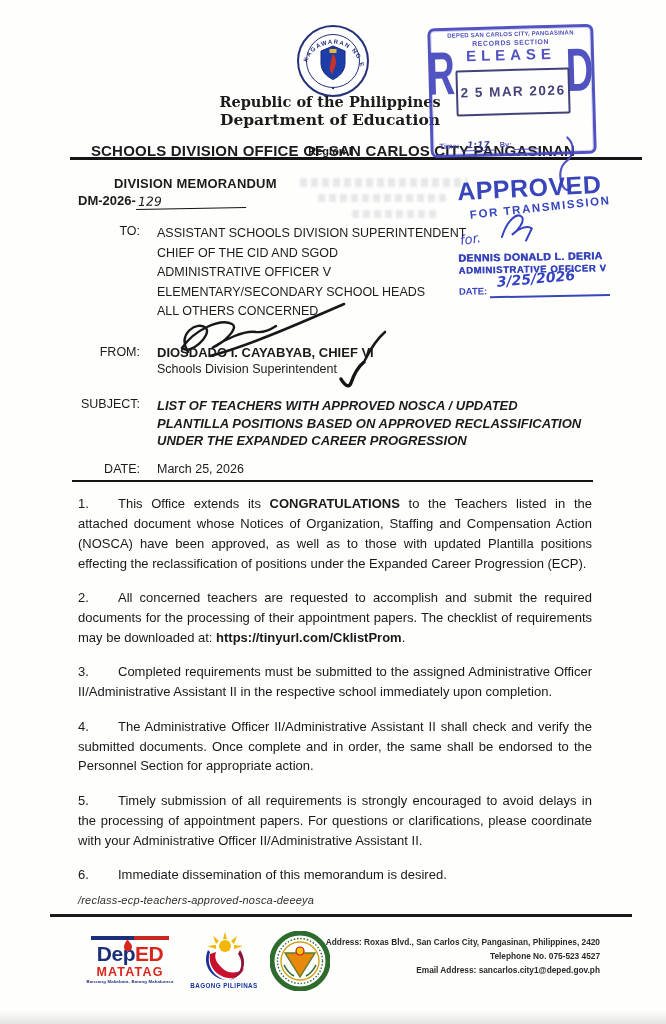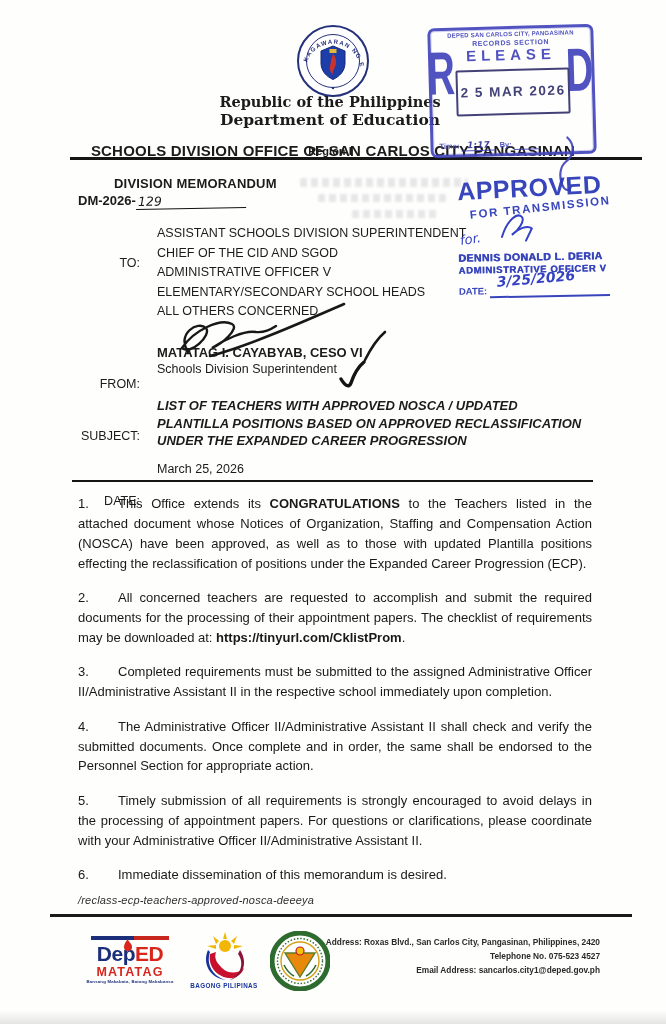--- a/index.html
+++ b/index.html
@@ -59,21 +59,21 @@
   .memo-title{position:absolute;left:78px;top:176px;font-size:13px;font-weight:bold;letter-spacing:.2px;padding-left:36px;}
   .memo-no{position:absolute;left:78px;top:193px;font-size:13px;font-weight:bold;}
   .memo-hand{display:inline-block;border-bottom:1.5px solid #111;width:108px;
              font-family:"DejaVu Sans",sans-serif;font-weight:normal;font-style:italic;
              font-size:12.5px;transform:rotate(-1deg);padding-left:2px;}
 
   .ghost{position:absolute;background:repeating-linear-gradient(90deg,rgba(125,125,140,.4) 0 7px,
          rgba(125,125,140,0) 7px 11px);filter:blur(1.3px);opacity:.45;border-radius:2px;}
 
   
-  .flabel{position:absolute;left:60px;width:80px;text-align:right;font-size:12.5px;margin-top:32px;}
+  .flabel{position:absolute;left:60px;width:80px;text-align:right;font-size:12.5px;}
   .fcontent{position:absolute;left:157px;font-size:12.5px;}
   .to-line{line-height:19.5px;}
   .from-name{font-size:13px;font-weight:bold;}
   .from-title{font-size:12.5px;margin-top:2px;}
   .subject{width:436px;font-size:13px;font-weight:bold;line-height:17.5px;font-style:italic;}
   .rule2{position:absolute;top:480px;left:72px;width:521px;height:2px;background:#141414;}
 
   
   .body-text{position:absolute;left:78px;top:494px;width:514px;}
   .para{margin:0 0 14.5px 0;text-align:justify;font-size:13px;line-height:19.9px;color:#191919;}
@@ -197,21 +197,21 @@
   </div>
 
   <div style="position:absolute;left:338px;top:360px;">
     <svg width="28" height="32" viewBox="0 0 28 32">
       <path d="M3 19 C7 26 11 28 13 23 C16 14 20 7 26 2" fill="none" stroke="#141414" stroke-width="3.4" stroke-linecap="round"></path>
     </svg>
   </div>
 
   <div class="flabel" style="top:345px;">FROM:</div>
   <div class="fcontent" style="top:345px;">
-    <div class="from-name">MATATAG I. CAYABYAB, CESO VI</div>
+    <div class="from-name">DIOSDADO I. CAYABYAB, CHIEF VI</div>
     <div class="from-title">Schools Division Superintendent</div>
   </div>
 
   <div class="flabel" style="top:397px;">SUBJECT:</div>
   <div class="fcontent subject" style="top:397px;">
     <div>LIST OF TEACHERS WITH APPROVED NOSCA / UPDATED</div>
     <div>PLANTILLA POSITIONS BASED ON APPROVED RECLASSIFICATION</div>
     <div>UNDER THE EXPANDED CAREER PROGRESSION</div>
   </div>
 

